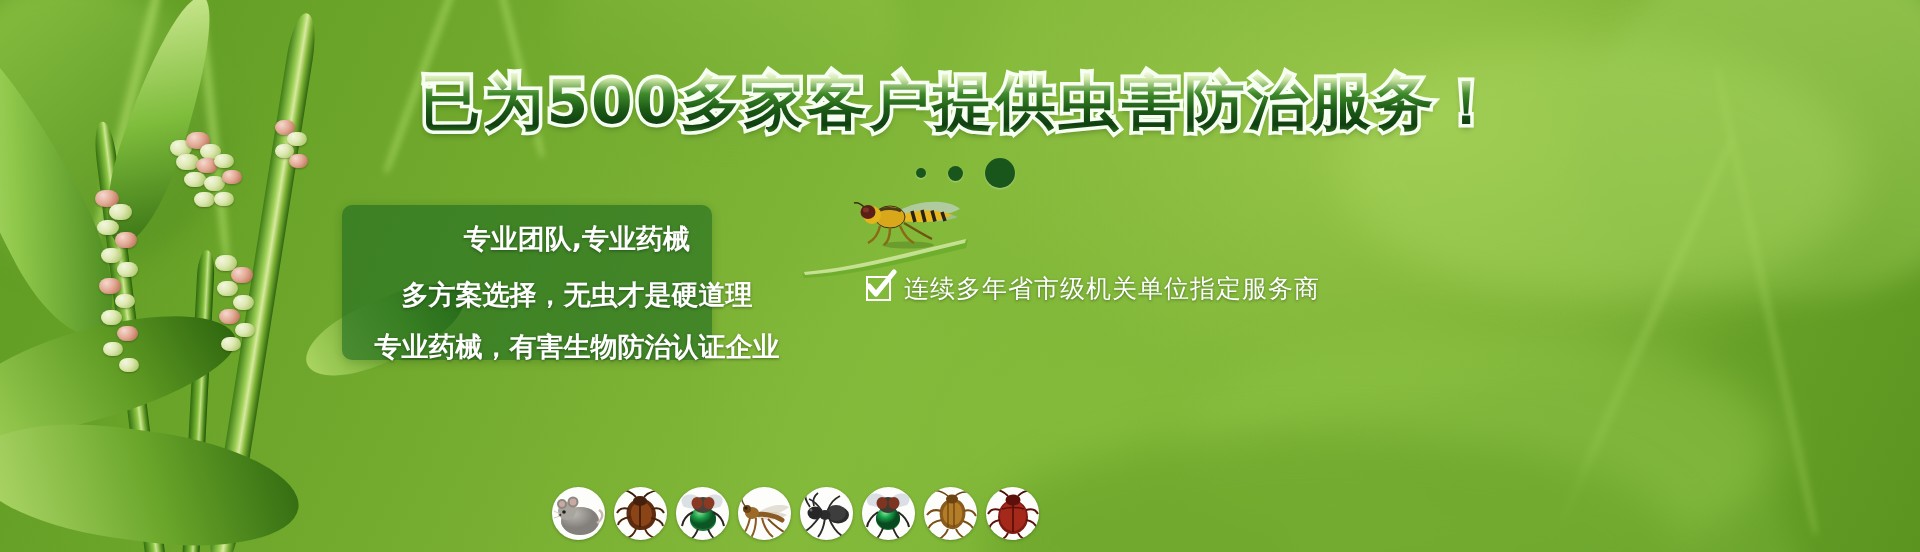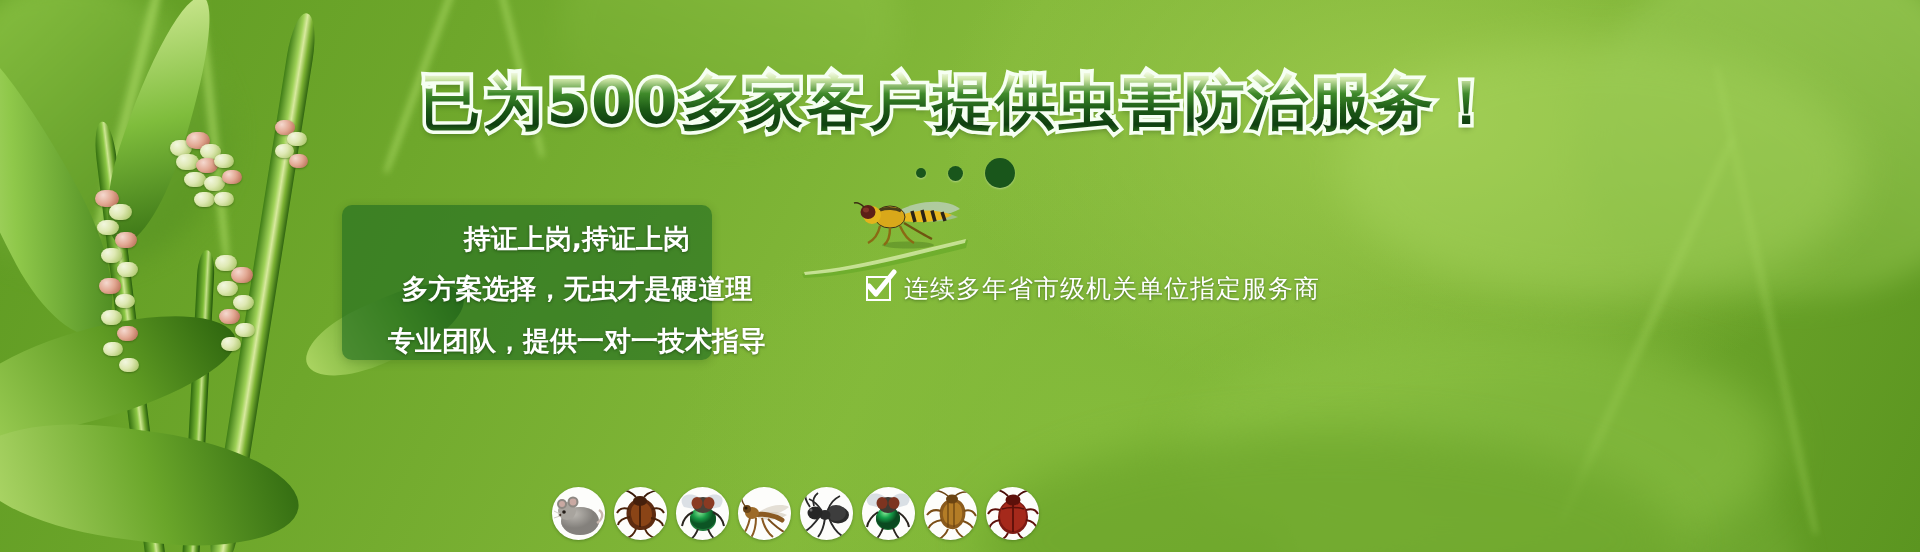--- a/index.html
+++ b/index.html
@@ -132,21 +132,21 @@
     align-items:center;
   }
   #slogan-lines .sl {
     color:#ffffff;
     font-weight:bold;
     white-space:nowrap;
     text-shadow:0 1px 3px rgba(15,45,8,.55);
     font-family:"DejaVu Sans","Liberation Sans",sans-serif;
   }
   #slogan-lines .sl1 { font-size:27px; margin-top:6px; letter-spacing:0px; }
-  #slogan-lines .sl2 { font-size:27px; margin-top:8px; letter-spacing:0px; }
+  #slogan-lines .sl2 { font-size:27px; margin-top:14px; letter-spacing:0px; }
   #slogan-lines .sl3 { font-size:27px; margin-top:10px; letter-spacing:0px; }
 
   
   #bullets {
     position:absolute; left:866px; top:272px;
     display:flex; flex-direction:row; gap:23px;
   }
   #bullets .bl { display:flex; align-items:center; gap:13px; }
   #bullets .cbox {
     position:relative;
@@ -287,23 +287,23 @@
   </div>
 
   <div id="dots">
     <i class="d-sm"></i>
     <i class="d-md"></i>
     <i class="d-lg"></i>
   </div>
 
   <div id="slogan-panel"></div>
   <div id="slogan-lines">
-    <div class="sl sl1">持证上岗,持证上岗</div>
+    <div class="sl sl1">专业团队,专业药械</div>
     <div class="sl sl2">多方案选择，无虫才是硬道理</div>
-    <div class="sl sl3">专业团队，提供一对一技术指导</div>
+    <div class="sl sl3">专业药械，有害生物防治认证企业</div>
   </div>
 
   <svg id="stem-right" viewBox="0 0 170 40">
     <path d="M2 36 C50 32 110 16 168 2 L166 10 C108 24 52 38 4 40 Z" fill="#6fae2d"></path>
     <path d="M4 34 C52 30 110 14 166 1 L165 5 C108 19 52 34 5 37 Z" fill="#d8ecaa" opacity=".8"></path>
   </svg>
 
   <svg id="fly" viewBox="0 0 120 52">
 
     <ellipse cx="62" cy="48" rx="26" ry="3.5" fill="#3d6a18" opacity=".35"></ellipse>

